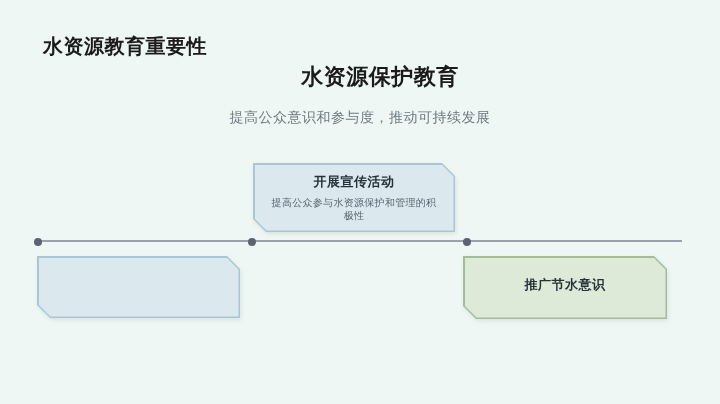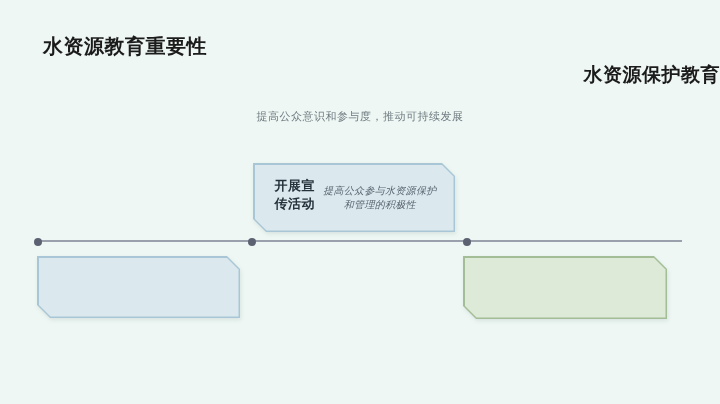--- a/index.html
+++ b/index.html
@@ -32,33 +32,33 @@
     left:43px;top:33px;
     font-size:20px;
     font-weight:bold;
     color:var(--title-color);
     letter-spacing:0.5px;
   }
   .section-heading{
     position:absolute;
     left:0;top:62px;
     width:100%;
-    text-align:right;
-    font-size:19px;
+    text-align:center;
+    font-size:22px;
     font-weight:bold;
     color:var(--title-color);
     letter-spacing:0.5px;
     padding-left:40px;
   }
   .section-subtitle{
     position:absolute;
     left:0;top:109px;
     width:100%;
     text-align:center;
-    font-size:11px;
+    font-size:14px;
     color:var(--subtitle-color);
     letter-spacing:0.5px;
   }
   .timeline-line{
     position:absolute;
     left:38px;top:240px;
     width:644px;height:2px;
     background:var(--timeline-line);
   }
   .timeline-dot{
@@ -83,39 +83,38 @@
     position:absolute;inset:1.5px;
     clip-path:polygon(0 0, calc(100% - 12px) 0, 100% 12px, 100% 100%, 12px 100%, 0 calc(100% - 12px));
   }
   .card.blue .card-shape{background:var(--blue-border);}
   .card.blue .card-fill{background:var(--blue-fill);}
   .card.green .card-shape{background:var(--green-border);}
   .card.green .card-fill{background:var(--green-fill);}
   .card-content{
     position:absolute;inset:0;
     display:flex;
-    flex-direction:row;
+    flex-direction:column;
     justify-content:center;
     align-items:center;
     padding:6px 16px;
     text-align:center;
   }
   .card-title{
     font-size:13px;
     font-weight:bold;
     color:var(--card-title-color);
     letter-spacing:0.5px;
     margin-bottom:5px;
   }
   .card-desc{
     font-size:10px;
     line-height:1.35;
     color:var(--card-desc-color);
     letter-spacing:0.3px;
-    font-style:italic;
   }
   .card-mid{left:253px;top:163px;width:202px;height:69px;}
   .card-left{left:37px;top:256px;width:203px;height:62px;}
   .card-right{left:463px;top:256px;width:204px;height:63px;}
 </style>
 </head>
 <body>
 
 <div class="slide">
 
@@ -146,16 +145,17 @@
     </div>
     <div class="card-content">
     </div>
   </div>
 
   <div class="card green card-right">
     <div class="card-shape">
       <div class="card-fill"></div>
     </div>
     <div class="card-content">
+      <div class="card-title">推广节水意识</div>
     </div>
   </div>
 
 </div>
 
 </body></html>

